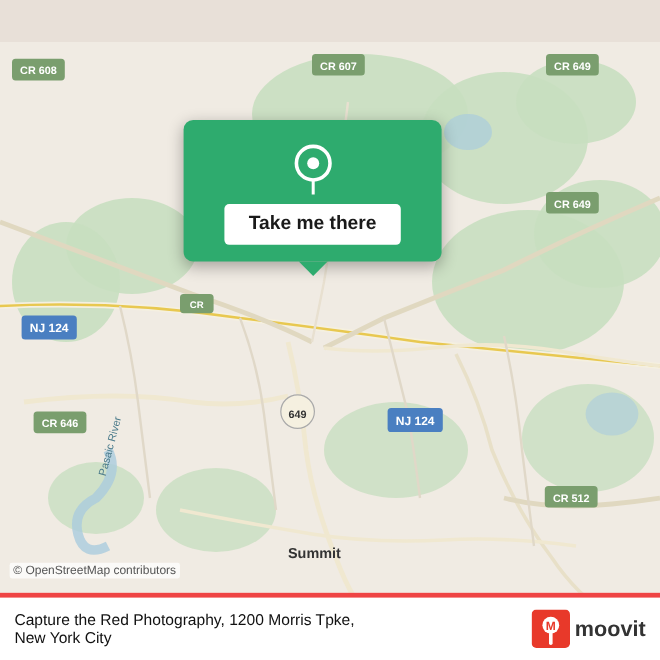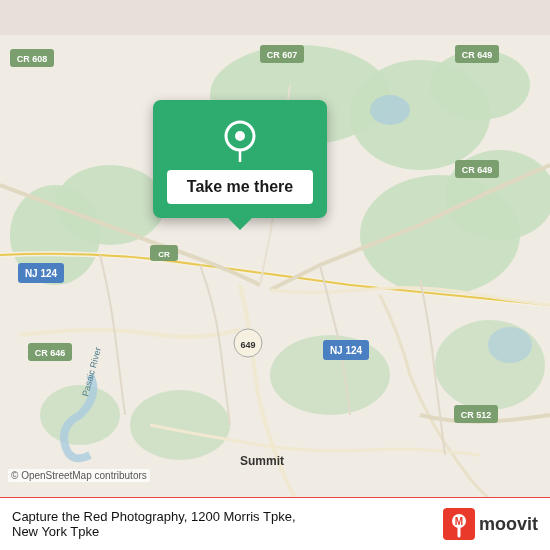--- a/index.html
+++ b/index.html
@@ -24,21 +24,21 @@
       position: absolute;
       top: 0; left: 0;
       width: 100%; height: 100%;
     }
 
     
     #location-card {
       position: absolute;
       top: 100px;
       left: 153px;
-      width: 174px;
+      width: 215px;
       background: #2eab6e;
       border-radius: 8px;
       display: flex;
       flex-direction: column;
       align-items: center;
       padding: 18px 16px 14px;
       box-shadow: 0 4px 12px rgba(0,0,0,0.3);
     }
 
     #location-card::after {
@@ -71,21 +71,21 @@
     }
 
     
     #info-bar {
       position: absolute;
       bottom: 0;
       left: 0;
       width: 100%;
       background: white;
       padding: 10px 12px;
-      border-top: 1px solid #ef4444;
+      border-top: 4px solid #ef4444;
       display: flex;
       align-items: center;
       justify-content: space-between;
     }
 
     #info-bar-text {
       display: flex;
       flex-direction: column;
     }
 
@@ -224,21 +224,21 @@
       <path d="M22 32 L22 44" stroke="white" stroke-width="2.5" stroke-linecap="round"></path>
     </svg>
     <button id="take-me-there-btn">Take me there</button>
   </div>
 
   <div id="osm-credit">© OpenStreetMap contributors</div>
 
   <div id="info-bar">
     <div id="info-bar-text">
       <span id="address-line">Capture the Red Photography, 1200 Morris Tpke,</span>
-      <span id="city-line">New York Tpke</span>
+      <span id="city-line">New York City</span>
     </div>
     <div id="moovit-logo">
 
       <svg id="moovit-icon" viewBox="0 0 32 32" xmlns="http://www.w3.org/2000/svg">
         <rect width="32" height="32" rx="4" fill="#e8392a"></rect>
         <circle cx="16" cy="13" r="7" fill="white"></circle>
         <path d="M16 20 L16 28" stroke="white" stroke-width="3" stroke-linecap="round"></path>
         <text x="16" y="17" text-anchor="middle" fill="#e8392a" font-size="10" font-weight="bold" font-family="Arial">M</text>
       </svg>
       <span id="moovit-text">moovit</span>

